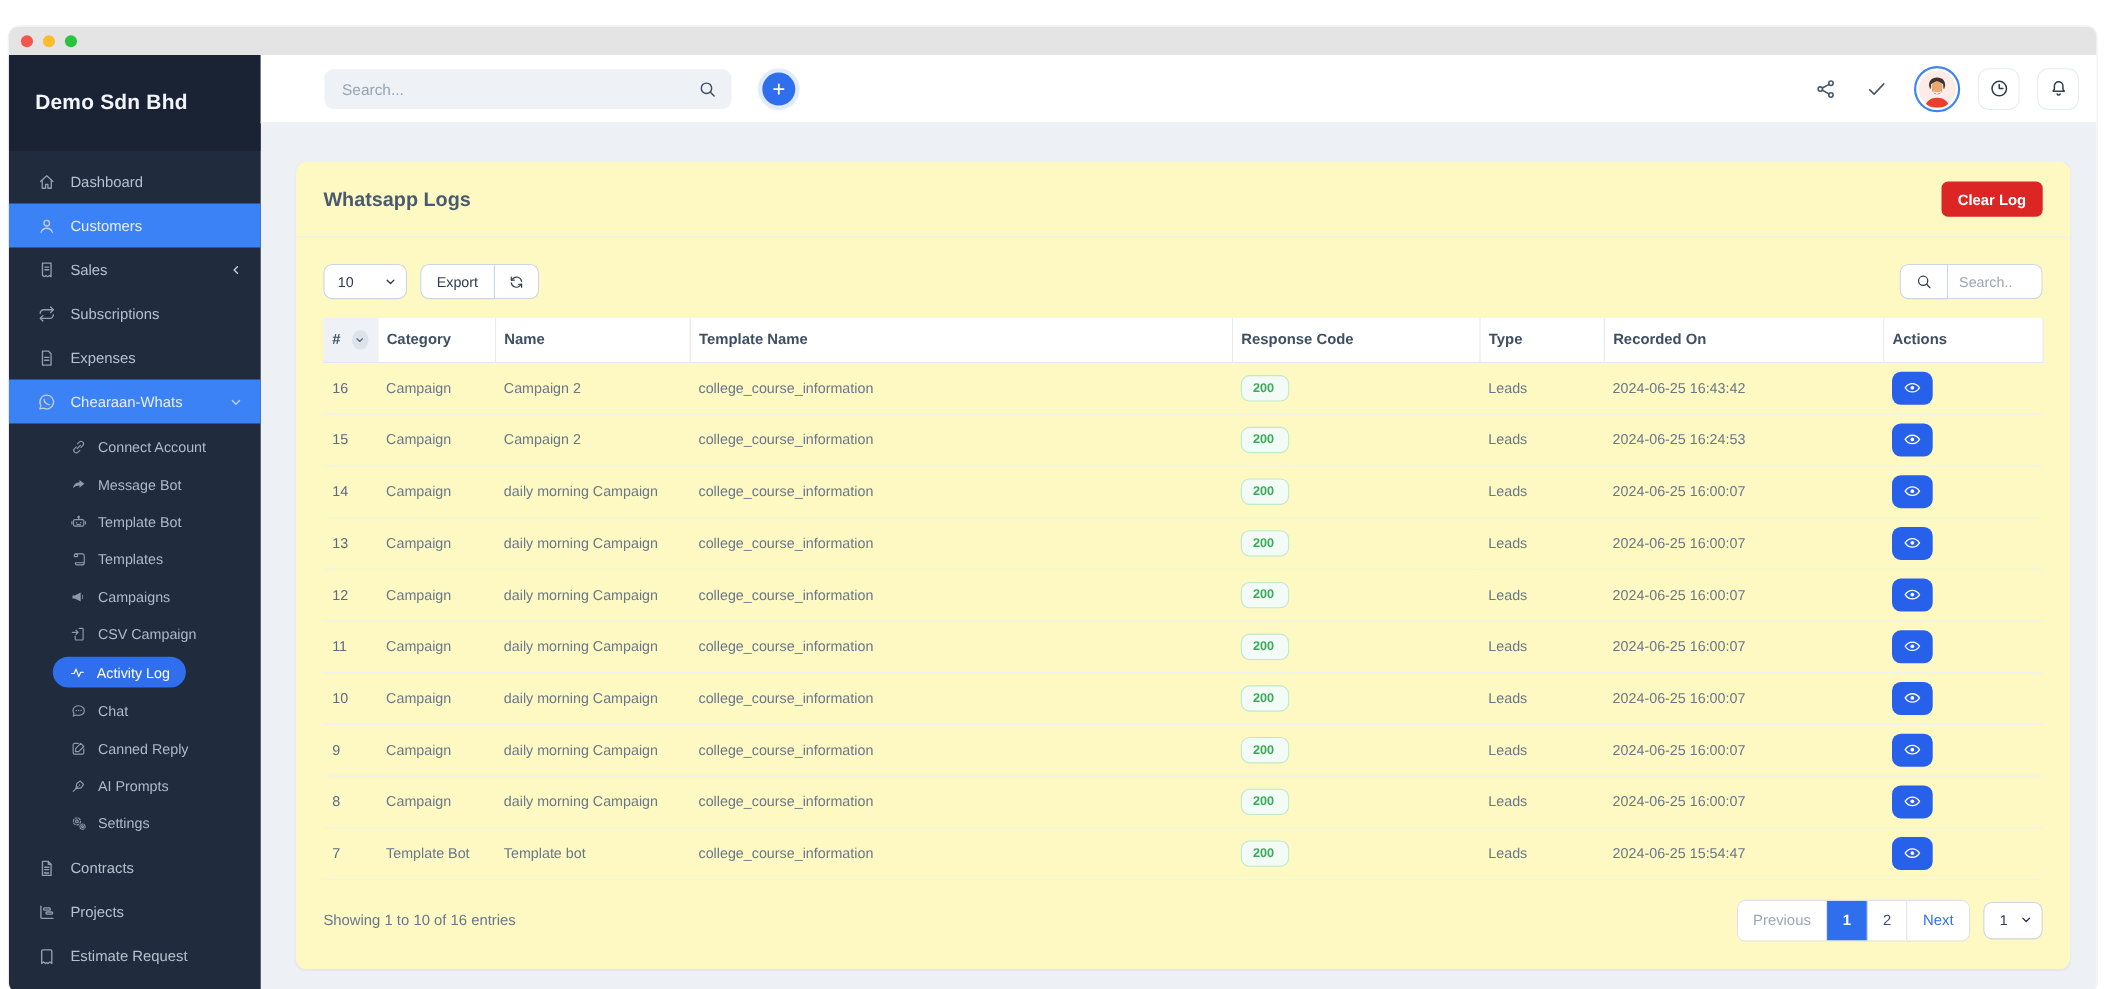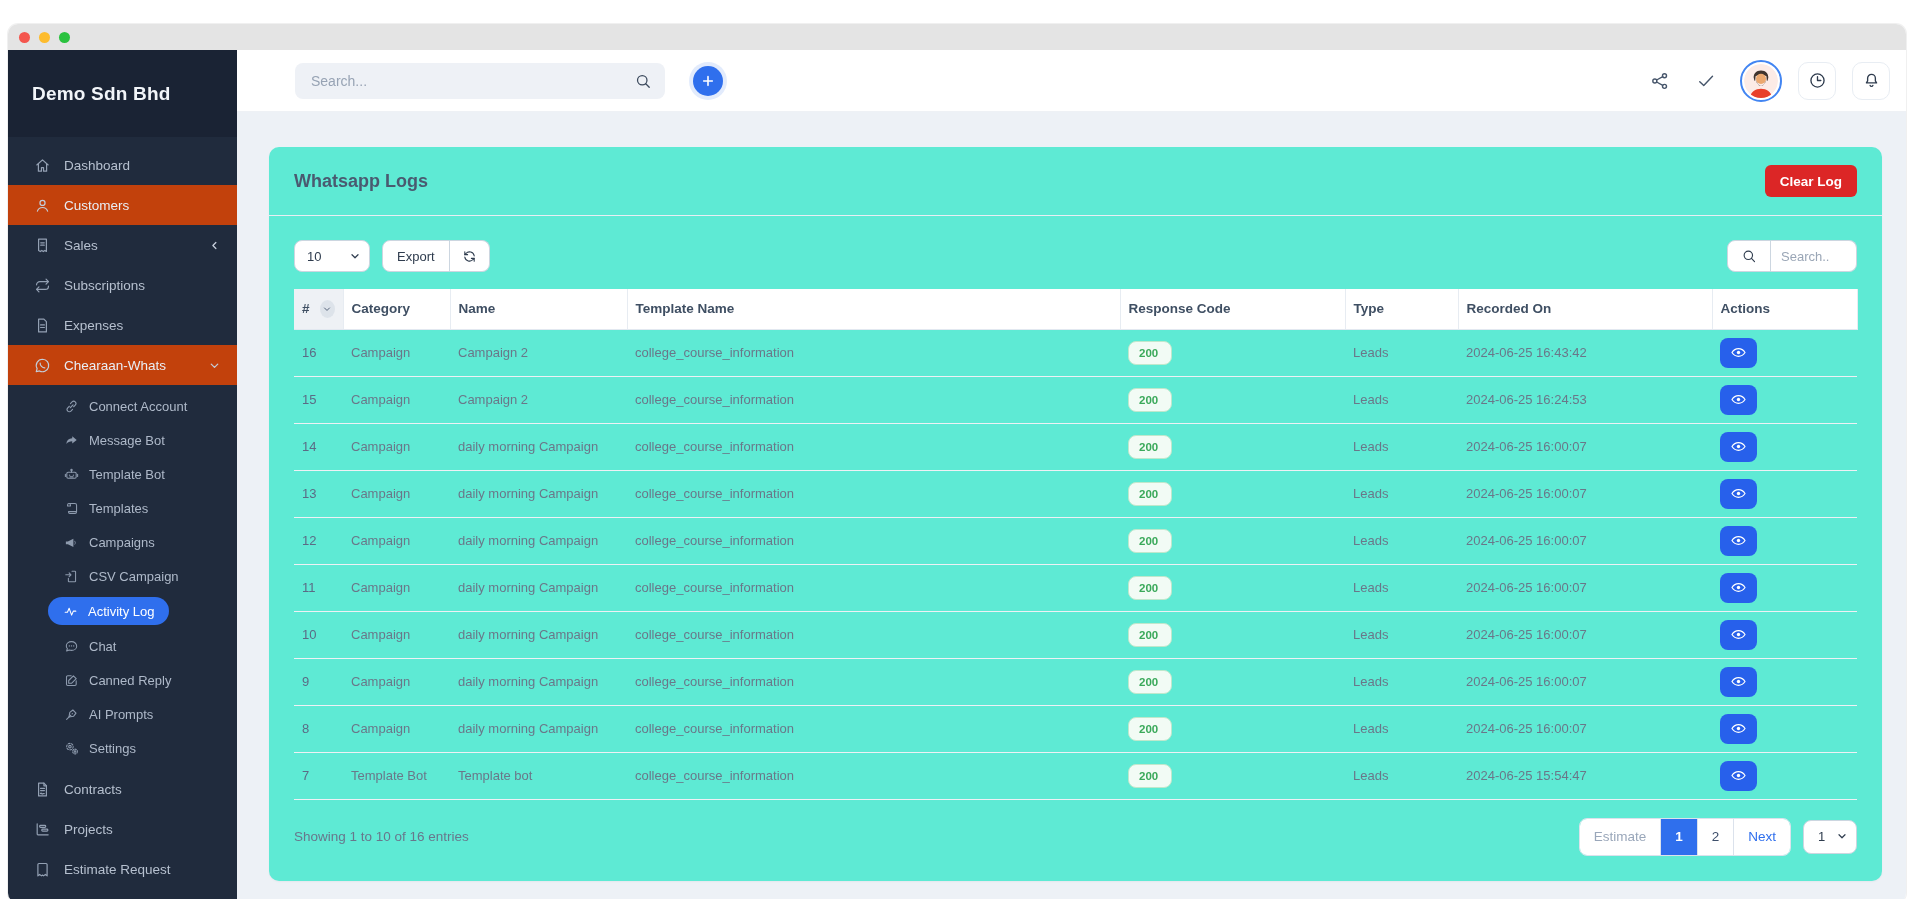--- a/index.html
+++ b/index.html
@@ -14,21 +14,21 @@
   .app { display:flex; height:853px; background:#edf1f6; }
 
   
   .sidebar { width:229px; background:#202b3d; flex:none; overflow:hidden; }
   .brand { height:87px; background:#1a2334; display:flex; align-items:center; padding-left:24px; }
   .brand-name { color:#f2f5f9; font-size:19px; font-weight:700; letter-spacing:.2px; }
   .nav { padding-top:8px; }
   .side-item { height:40px; display:flex; align-items:center; padding:0 16px 0 26px; gap:13px;
                color:#b6c0cf; font-size:13.5px; cursor:pointer; }
   .side-item .icon { width:17px; height:17px; color:#93a0b3; flex:none; display:flex; }
-  .side-item.hl { background:#c2410c; color:#e9eef5; }
+  .side-item.hl { background:#3b82f6; color:#e9eef5; }
   .side-item.hl .icon { color:#c3cdda; }
   .side-item .grow { flex:1; }
   .side-item .chev { width:13px; height:13px; color:#c4cdda; display:flex; }
   .submenu { padding:4px 0; }
   .sub-item { height:34px; display:flex; align-items:center; padding-left:56px; gap:10px;
               color:#aeb9c9; font-size:13px; cursor:pointer; }
   .sub-item .icon { width:15px; height:15px; color:#8d9aad; flex:none; display:flex; }
   .sub-item.active { height:28px; margin:4px 14px 4px 40px; padding:0 15px; border-radius:14px;
                      background:#2f6fed; color:#fff; width:fit-content; }
   .sub-item.active .icon { color:#fff; }
@@ -52,21 +52,21 @@
   .tb-icon { width:20px; height:20px; color:#47566b; margin-left:26px; cursor:pointer; display:flex; }
   .avatar { width:42px; height:42px; border-radius:50%; border:2px solid #4285f2; background:#fff;
             padding:2px; margin-left:24px; cursor:pointer; flex:none; }
   .avatar svg { width:100%; height:100%; border-radius:50%; display:block; }
   .sq-btn { width:38px; height:38px; border-radius:10px; border:1px solid #e8edf3; background:#fff;
             display:flex; align-items:center; justify-content:center; margin-left:16px; cursor:pointer; }
   .sq-btn .icon { width:19px; height:19px; color:#2f3c4e; display:flex; }
 
   
   .content { flex:1; padding:35px 24px 0 32px; position:relative; }
-  .card { background:#5eead4; border-radius:10px; height:734px; box-shadow:0 1px 2px rgba(16,24,40,.04); }
+  .card { background:#fef9c3; border-radius:10px; height:734px; box-shadow:0 1px 2px rgba(16,24,40,.04); }
   .card-header { height:69px; display:flex; align-items:center; padding:0 25px; border-bottom:1px solid #e9eef3; }
   .page-title { font-size:18px; font-weight:700; color:#4a5a70; }
   .hdr-spacer { flex:1; }
   .danger-btn { height:32px; padding:0 15px; background:#dc2626; color:#fff; border:none; border-radius:6px;
                 font-size:13.5px; font-weight:600; cursor:pointer; }
 
   .controls { display:flex; align-items:center; margin:24px 25px 0; }
   .select-box { position:relative; }
   .page-size { appearance:none; -webkit-appearance:none; width:76px; height:32px; border:1px solid #ccd6e0;
                border-radius:8px; background:#fff; font-size:13px; color:#2f3c4e; padding:0 24px 0 12px; outline:none; cursor:pointer;}
@@ -715,21 +715,21 @@
                     </td>
                   </tr>
                 </tbody>
             </table>
           </div>
 
           <div class="card-footer">
             <span class="showing">Showing 1 to 10 of 16 entries</span>
             <div class="ft-spacer"></div>
             <div class="pager">
-                <span class="pg-cell disabled">Estimate</span>
+                <span class="pg-cell disabled">Previous</span>
                 <span class="pg-cell active">1</span>
                 <span class="pg-cell num">2</span>
                 <span class="pg-cell link">Next</span>
               </div>
             <div class="page-jump">
               <select class="jump-select">
                 <option>1</option>
               </select>
               <span class="select-chev icon">
                   <svg viewBox="0 0 24 24" fill="none" stroke="currentColor" stroke-width="1.7" stroke-linecap="round" stroke-linejoin="round">

